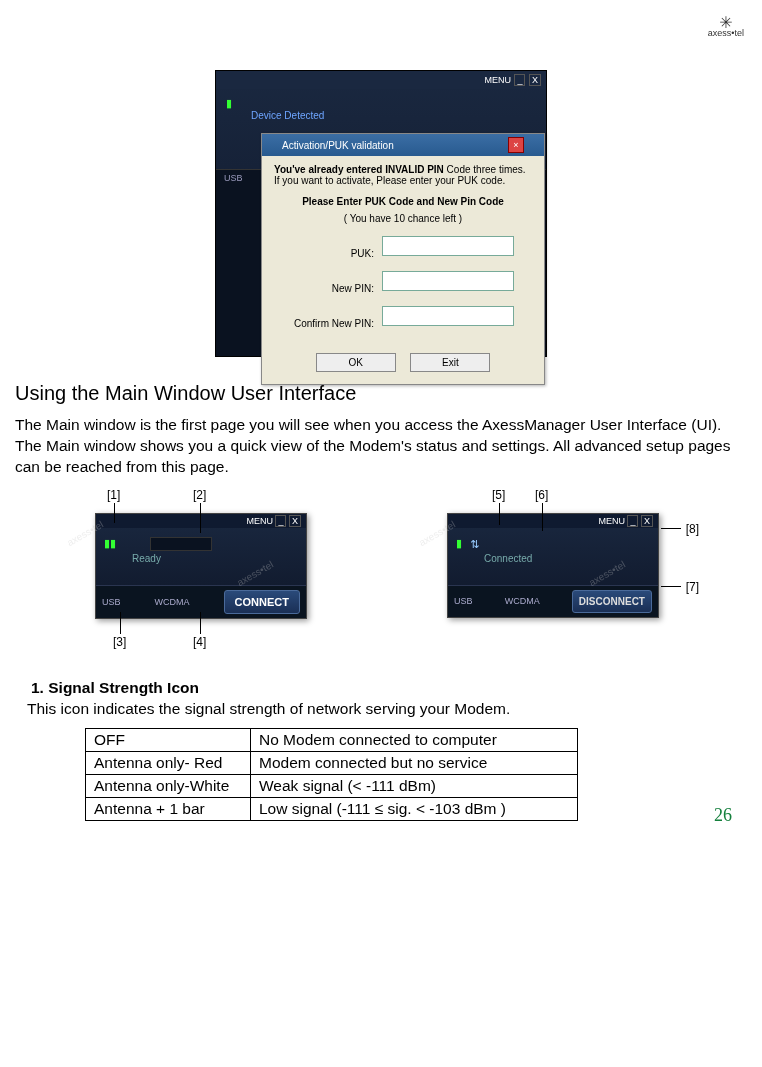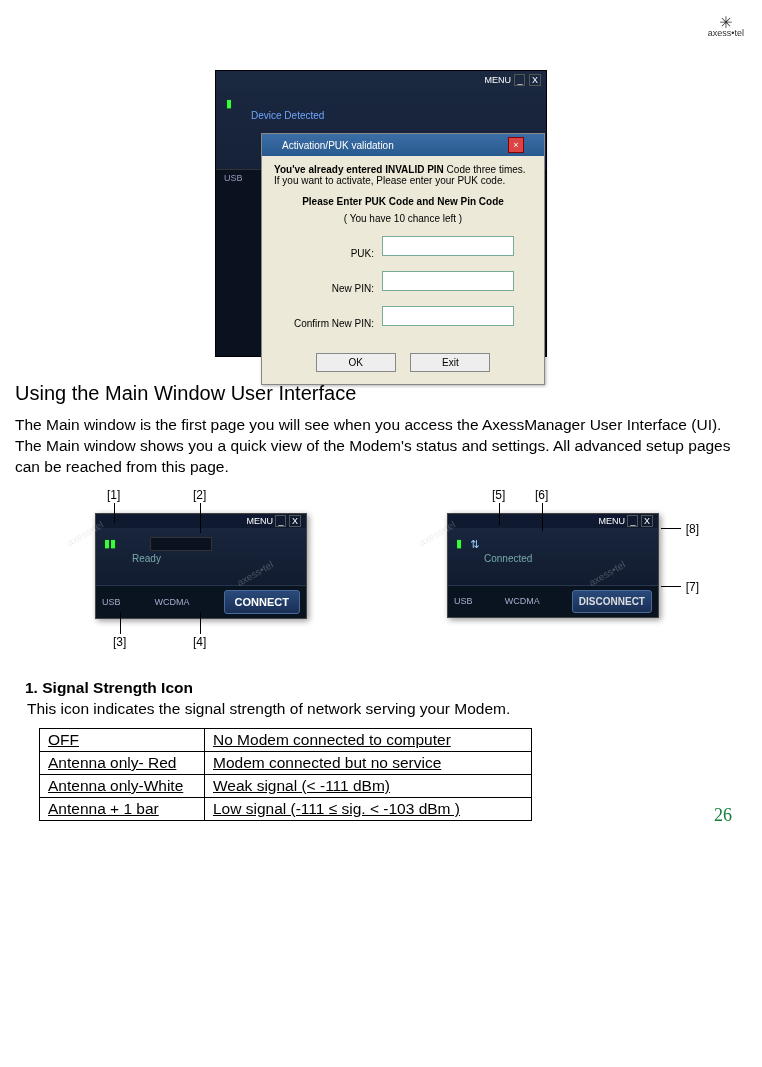--- a/index.html
+++ b/index.html
@@ -207,31 +207,30 @@
     border-radius: 3px;
   }
   .callout {
     position: absolute;
     font-size: 12px;
     color: #000;
   }
   .subsection-title {
     font-weight: bold;
     font-size: 15.5px;
-    margin: 20px 10px 3px;
+    margin: 20px 16px 3px;
   }
   .subsection-body {
     margin-left: 12px;
     font-size: 15.5px;
   }
   table.sig-table {
     border-collapse: collapse;
-    margin: 10px 0 0 24px;
+    margin: 10px 0 0 70px;
     font-size: 15.5px;
-    text-decoration: underline;
   }
   table.sig-table td {
     border: 1px solid #000;
     padding: 2px 8px;
   }
   table.sig-table td:first-child { width: 148px; }
   table.sig-table td:last-child { width: 310px; }
   .page-num {
     position: absolute;
     bottom: 15px;

